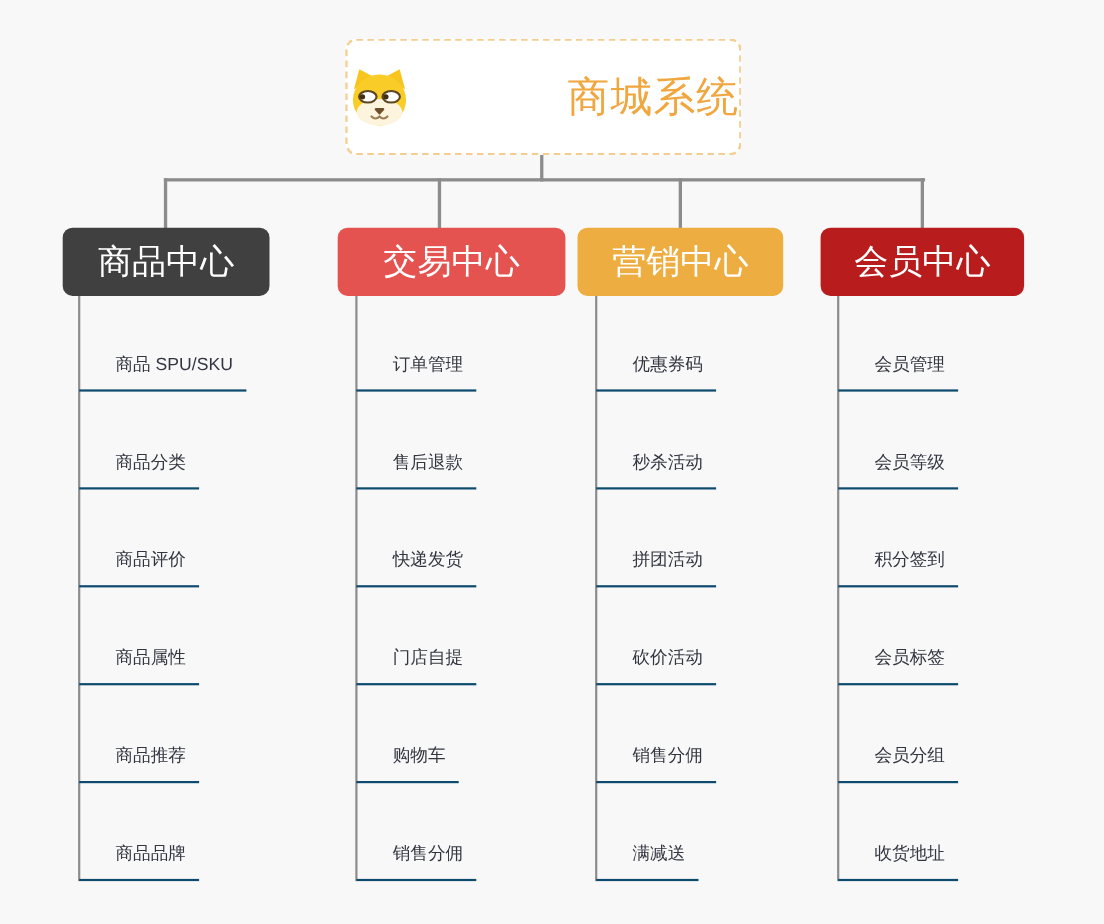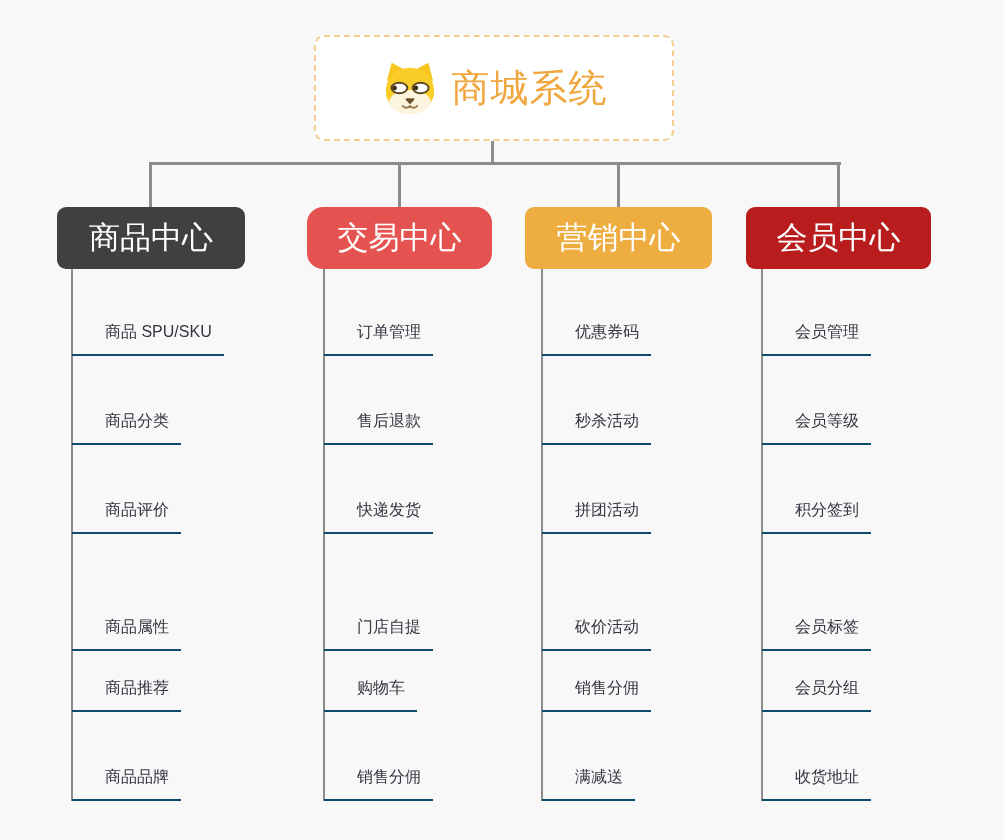--- a/index.html
+++ b/index.html
@@ -37,60 +37,60 @@
   .dog-icon{display:inline-flex;width:58px;height:56px;}
 
   
   .branch-box{
     position:absolute;top:207px;height:62px;
     border-radius:9px;color:#ffffff;
     display:flex;align-items:center;justify-content:center;
   }
   .branch-label{font-size:31px;color:#ffffff;}
   .bb0{left:57px;width:188px;background:#4a90e2;}
-  .bb1{left:307px;width:185px;background:#e4534f;border-radius:16px;}
+  .bb1{left:307px;width:207px;background:#e4534f;}
   .bb2{left:525px;width:187px;background:#eead40;}
   .bb3{left:746px;width:185px;background:#6cbe45;}
 
   
   .item{
     position:absolute;white-space:nowrap;
     font-size:16px;line-height:30px;color:#333640;
     padding:0 12px 7px 33px;
     border-bottom:2px solid #0c4a6e;
     cursor:default;
   }
   .c0{left:72px;}
   .c1{left:324px;}
   .c2{left:542px;}
   .c3{left:762px;}
   .r0{top:317px;}
   .r1{top:406px;}
   .r2{top:495px;}
-  .r3{top:612px;}
+  .r3{top:584px;}
   .r4{top:673px;}
   .r5{top:762px;}
 </style>
 </head>
 <body>
 
 <div class="canvas">
 
   <div class="conn root-trunk"></div>
   <div class="conn h-line"></div>
   <div class="conn stub st0"></div>
   <div class="conn stub st1"></div>
   <div class="conn stub st2"></div>
   <div class="conn stub st3"></div>
   <div class="trunk tk0"></div>
   <div class="trunk tk1"></div>
   <div class="trunk tk2"></div>
   <div class="trunk tk3"></div>
 
-  <div class="root-node" style="border-color: rgb(245, 205, 144);">
+  <div class="root-node" style="border-color: rgb(245, 205, 144); justify-content: space-between;">
     <span class="dog-icon">
       <svg viewBox="0 0 60 56" width="58" height="56" aria-hidden="true">
         <polygon points="6,21 11,2 27,10.5" fill="#f7c51d"></polygon>
         <polygon points="33,10.5 49,2 54,21" fill="#f7c51d"></polygon>
         <ellipse cx="30" cy="31" rx="25" ry="24" fill="#facc27"></ellipse>
         <ellipse cx="30" cy="42.5" rx="21.5" ry="12.5" fill="#fdf4de"></ellipse>
         <ellipse cx="19" cy="28" rx="8.2" ry="5.4" fill="#ffffff" stroke="#5d4723" stroke-width="2"></ellipse>
         <circle cx="14" cy="28" r="2.5" fill="#402f12"></circle>
         <ellipse cx="41" cy="28" rx="8.2" ry="5.4" fill="#ffffff" stroke="#5d4723" stroke-width="2"></ellipse>
         <circle cx="36" cy="28" r="2.5" fill="#402f12"></circle>

